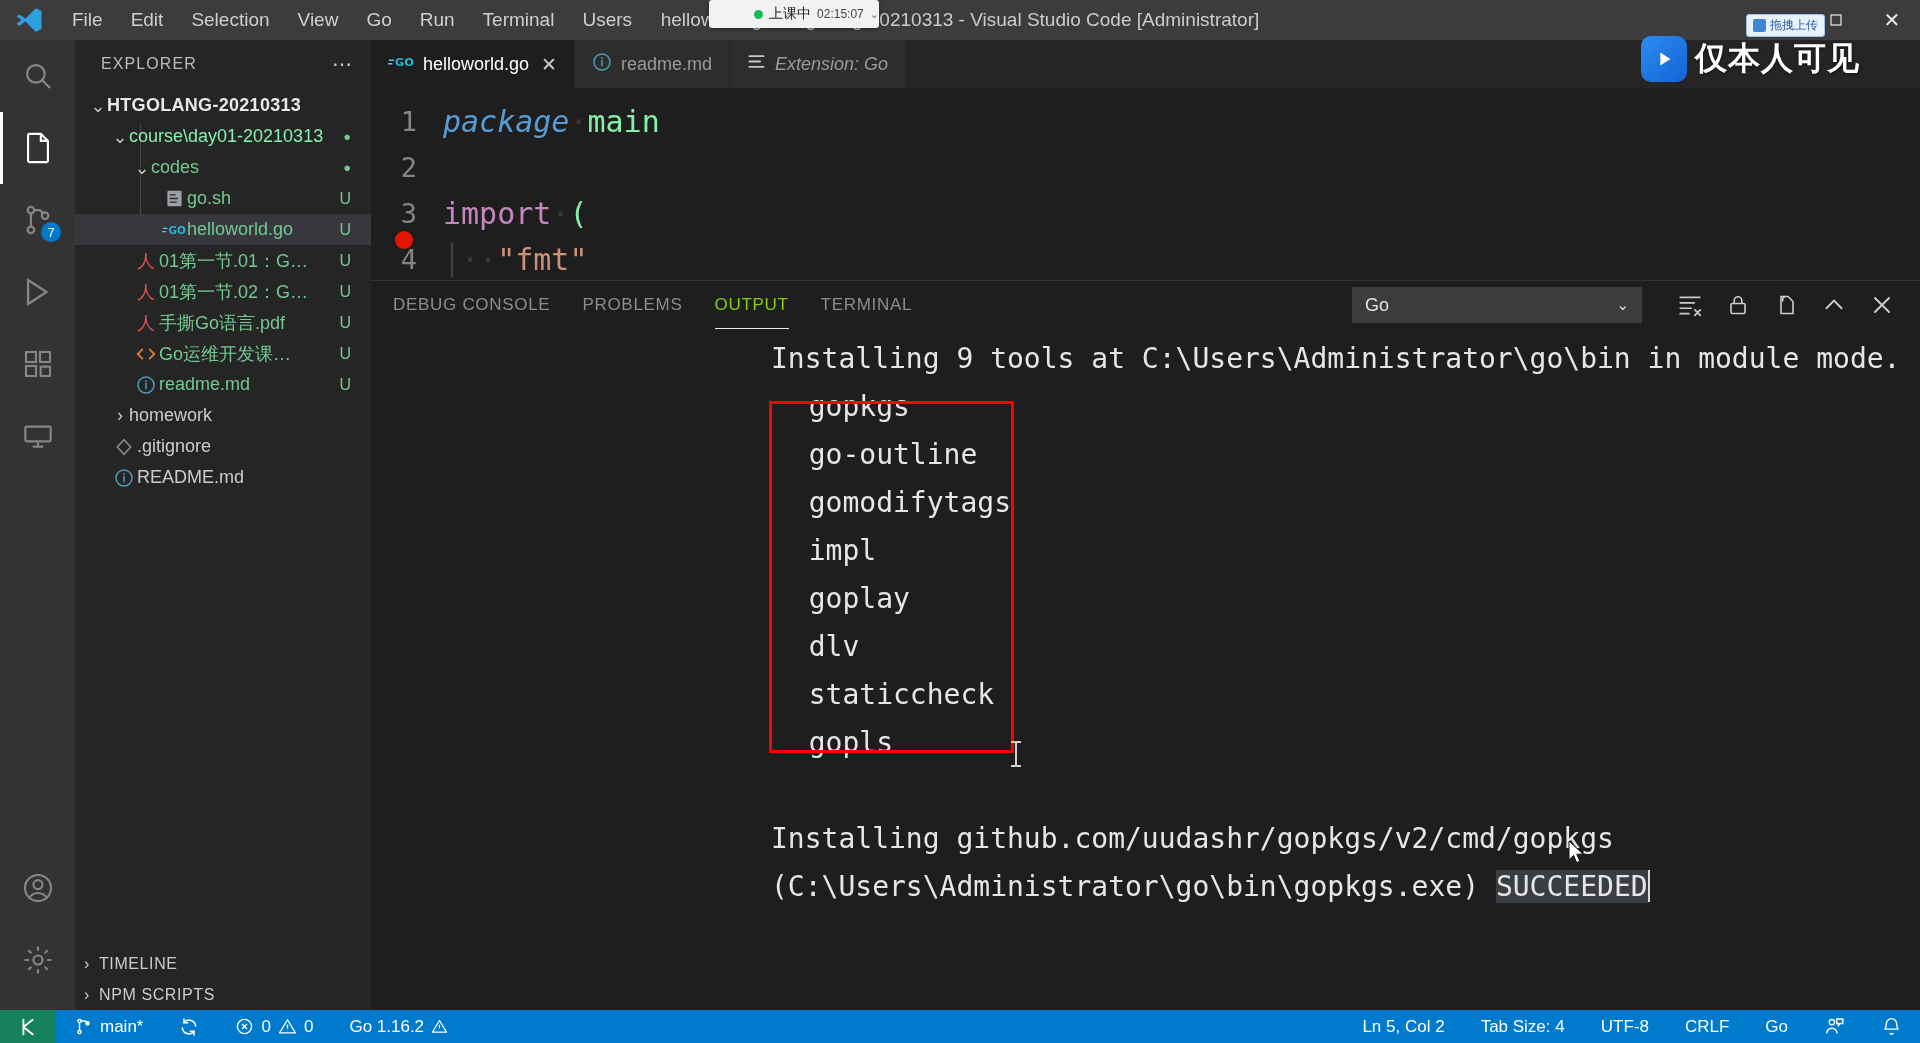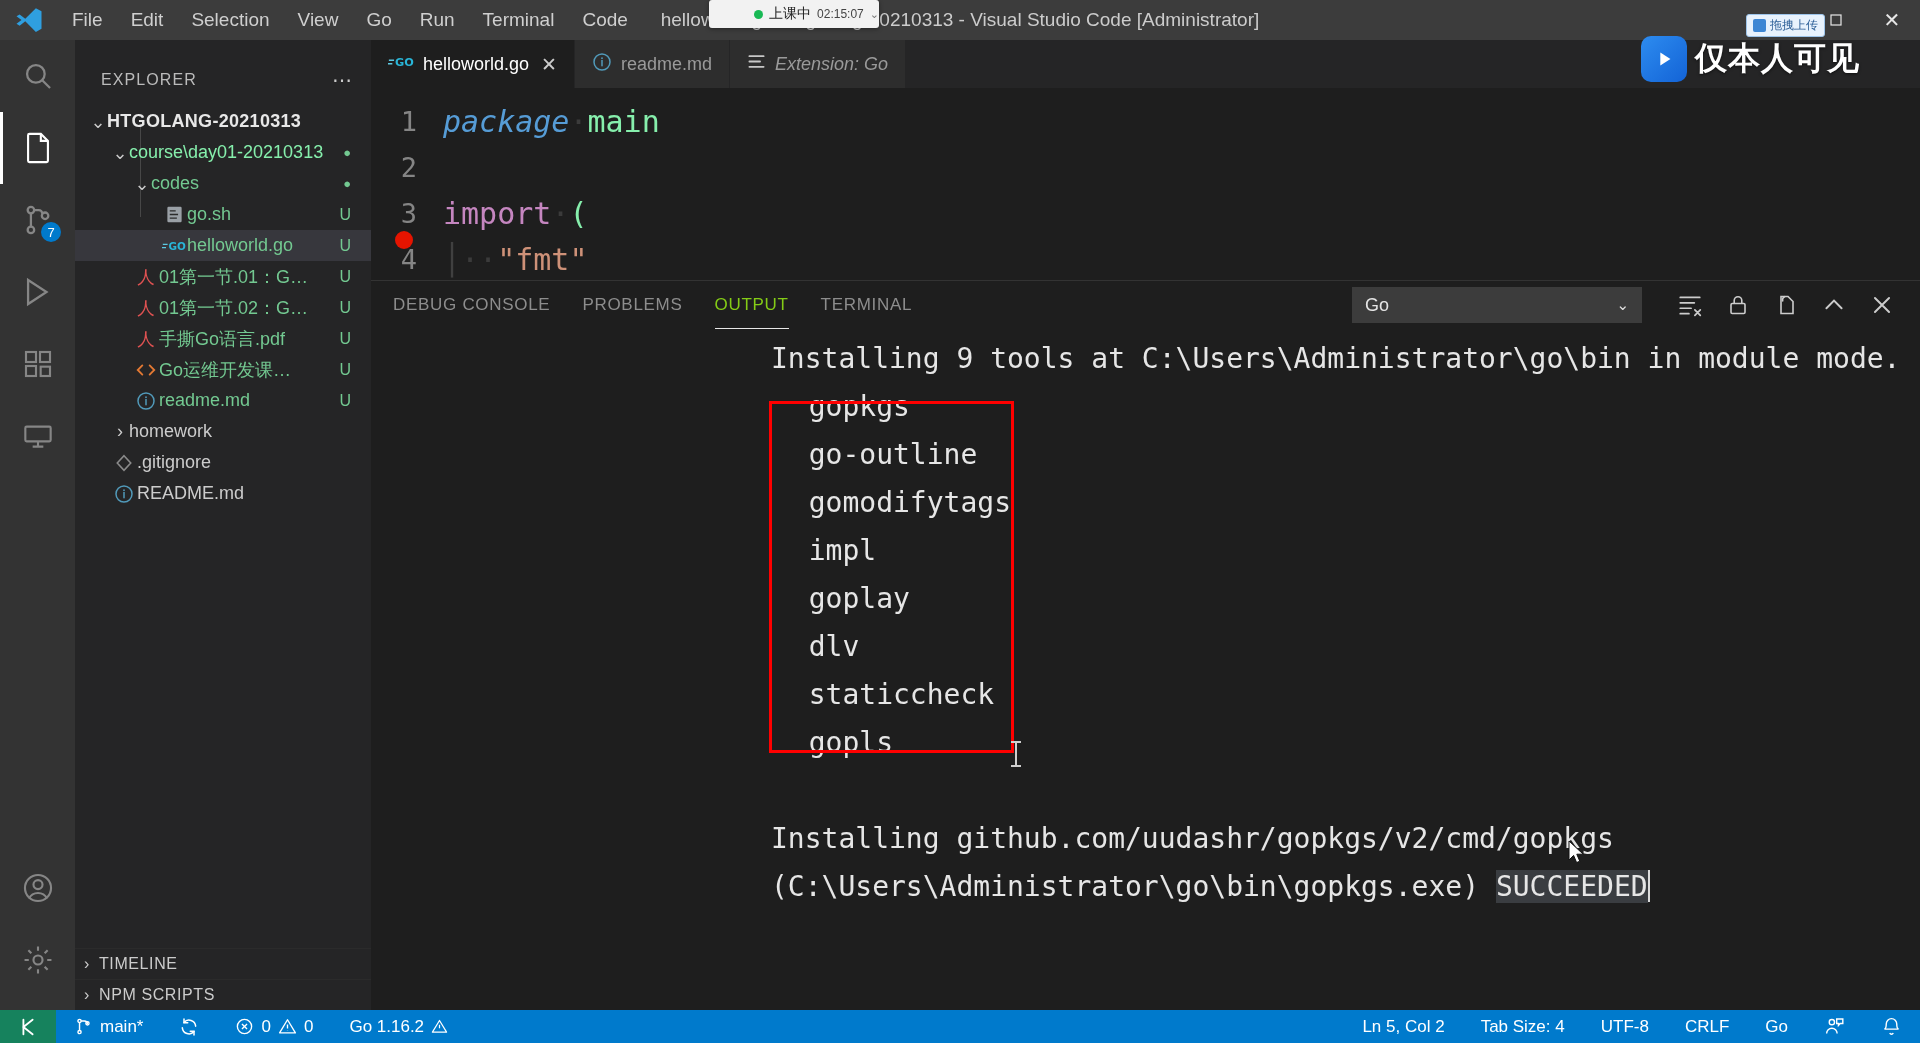--- a/index.html
+++ b/index.html
@@ -56,21 +56,21 @@
     background:#ffffff; }
   .act-badge { position:absolute; right:14px; bottom:14px; min-width:20px; height:20px;
     border-radius:10px; background:#007acc; color:#fff; font-size:13px; display:flex;
     align-items:center; justify-content:center; padding:0 5px; }
   .act-spacer { flex:1; }
 
   
   .sidebar { width:296px; background:#252526; display:flex; flex-direction:column;
     flex:0 0 296px; }
   .sb-head { height:48px; display:flex; align-items:center; justify-content:space-between;
-    padding:0 18px 0 26px;margin-top:16px; }
+    padding:0 18px 0 26px; }
   .sb-title { font-size:16px; letter-spacing:1.1px; color:#bbbbbb; }
   .sb-dots { font-size:20px; color:#cccccc; letter-spacing:1px; }
   .tree { flex:1; overflow:hidden; padding-top:2px; }
   .row { height:31px; display:flex; align-items:center; font-size:18px; position:relative;
     white-space:nowrap; cursor:default; }
   .row.selected { background:#37373d; }
   .twisty { width:18px; height:31px; display:flex; align-items:center; justify-content:center;
     color:#cccccc; flex:0 0 18px; }
   .fname { overflow:hidden; text-overflow:ellipsis; }
   .ficon { width:26px; display:flex; align-items:center; justify-content:center; flex:0 0 26px; }
@@ -161,21 +161,21 @@
       </svg>
     </div>
     <div class="menu">
       <div class="menu-item">File</div>
       <div class="menu-item">Edit</div>
       <div class="menu-item">Selection</div>
       <div class="menu-item">View</div>
       <div class="menu-item">Go</div>
       <div class="menu-item">Run</div>
       <div class="menu-item">Terminal</div>
-      <div class="menu-item">Code</div>
+      <div class="menu-item">Users</div>
     </div>
     <div class="title-center">helloworld.go - htgolang-20210313 - Visual Studio Code [Administrator]</div>
     <div class="win-ctrl">
       <div class="win-btn">
         <svg width="16" height="16" viewBox="0 0 16 16">
             <rect x="2" y="7.5" width="12" height="1.2" fill="#e8e8e8"></rect>
           </svg>
       </div>
       <div class="win-btn">
         <svg width="16" height="16" viewBox="0 0 16 16">

